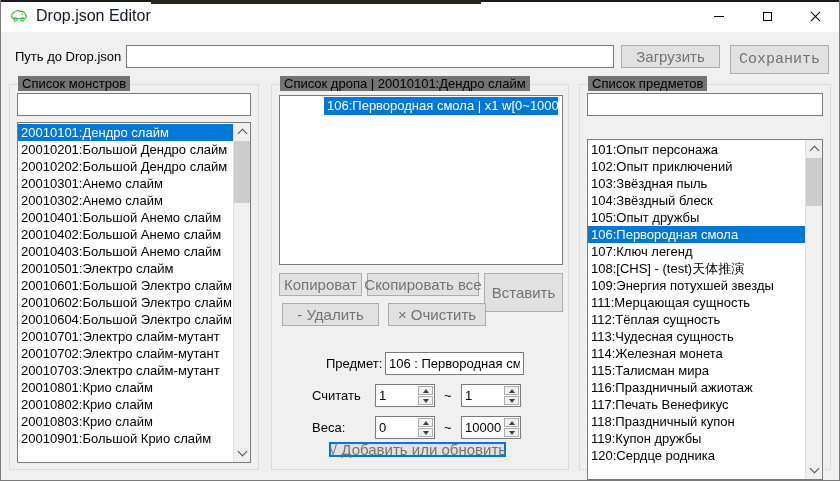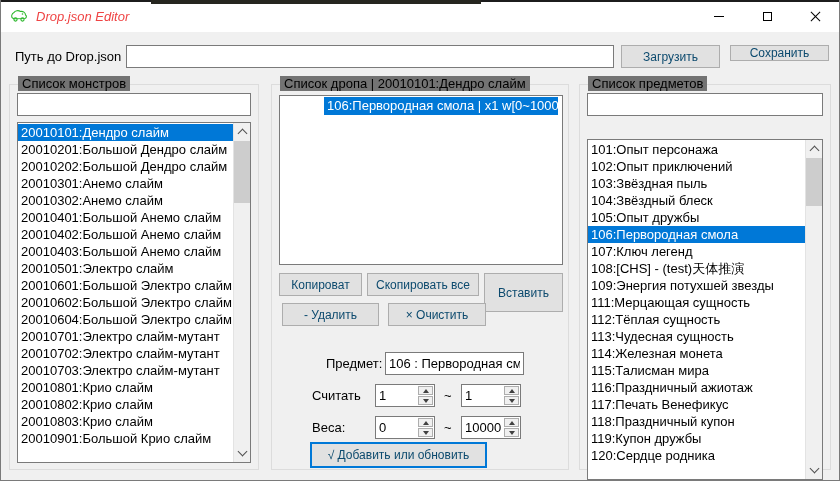--- a/index.html
+++ b/index.html
@@ -8,35 +8,35 @@
     position:relative; width:840px; height:481px; background:#f0f0f0;
     border:1px solid #7a7a7a; border-top:none; overflow:hidden;
   }
   .topstrip { position:absolute; left:0; top:0; width:840px; height:2px; background:#1c1c1c; z-index:10; }
   .topstrip2 { position:absolute; left:150px; top:0; width:330px; height:4px; background:#26261f; z-index:10; }
   .titlebar {
     position:absolute; left:0; top:0; width:100%; height:32px; background:#ffffff;
     display:flex; align-items:center;
   }
   .app-icon { margin-left:9px; width:18px; height:16px; flex:0 0 auto; }
-  .title-text { margin-left:8px; font-size:13px; color:#ef4444;font-style:italic; }
+  .title-text { margin-left:8px; font-size:16px; color:#0f172a; }
   .win-controls { position:absolute; right:0; top:0; height:32px; display:flex; }
   .win-btn { width:48px; height:32px; display:flex; align-items:center; justify-content:center; }
   .glyph-min { width:10px; height:1px; background:#000; }
   .glyph-max { width:9px; height:9px; border:1px solid #000; background:transparent; }
   .glyph-close { position:relative; width:11px; height:11px; }
   .glyph-close:before, .glyph-close:after {
     content:""; position:absolute; left:-1px; top:5px; width:13px; height:1px; background:#000;
   }
   .glyph-close:before { transform:rotate(45deg); }
   .glyph-close:after { transform:rotate(-45deg); }
 
   .label { position:absolute; font-size:13px; color:#000; white-space:nowrap; }
   .btn {
-    position:absolute; background:#e1e1e1; border:1px solid #adadad; font-size:12px; color:#0c4a6e;
+    position:absolute; background:#e1e1e1; border:1px solid #adadad; font-size:15px; color:#737373;
     display:flex; align-items:center; justify-content:center; white-space:nowrap;
   }
   .btn-default { border:2px solid #0078d7; }
 
   .groupbox { position:absolute; border:1px solid #dcdcdc; }
   .gb-title { position:absolute; top:-9px; left:8px; background:#737373; padding:0 4px; font-size:13px; white-space:nowrap; }
 
   .listbox { position:absolute; background:#fff; border:1px solid #7a7a7a; overflow:hidden; }
   .lb-inner { position:absolute; left:0; top:1px; right:17px; bottom:0; overflow:hidden; }
   .lb-inner.noscroll { right:4px;padding-left:44px; }
@@ -92,21 +92,21 @@
         </div>
       <div class="win-btn">
           <span class="glyph-close"></span>
         </div>
     </div>
   </div>
 
   <span class="label" style="left:14px; top:49px;">Путь до Drop.json</span>
   <input class="textbox-input" style="left: 125px; top: 45px; width: 488px; height: 23px;" value="">
   <div class="btn" style="left:620px; top:45px; width:99px; height:23px;">Загрузить</div>
-  <div class="btn" style="left:729px; top:45px; width:99px; height:16px;">Сохранить</div>
+  <div class="btn" style="left:729px; top:45px; width:99px; height:29px;font-family:Liberation Mono, monospace;">Сохранить</div>
 
   <div class="groupbox" style="left:8px; top:84px; width:250px; height:386px;">
     <span class="gb-title">Список монстров</span>
   </div>
   <input class="textbox-input" style="left: 16px; top: 93px; width: 234px; height: 23px;" value="">
   <div class="listbox" style="left:16px; top:122px; width:234px; height:341px;">
     <div class="lb-inner">
         <div class="lbitem sel">20010101:Дендро слайм</div>
         <div class="lbitem">20010201:Большой Дендро слайм</div>
         <div class="lbitem">20010202:Большой Дендро слайм</div>
@@ -198,21 +198,21 @@
     <div class="spin-btns">
       <div class="spin-btn">
           <span class="tri-up"></span>
         </div>
       <div class="spin-btn">
           <span class="tri-down"></span>
         </div>
     </div>
   </div>
 
-  <div class="btn btn-default" style="left:309px; top:442px; width:177px; height:26px;">√ Добавить или обновить</div>
+  <div class="btn btn-default" style="left:328px; top:442px; width:177px; height:15px;">√ Добавить или обновить</div>
 
   <div class="groupbox" style="left:578px; top:84px; width:252px; height:386px;">
     <span class="gb-title">Список предметов</span>
   </div>
   <input class="textbox-input" style="left: 586px; top: 93px; width: 236px; height: 23px;" value="">
   <div class="listbox" style="left:586px; top:122px; width:236px; height:341px;margin-top:17px;">
     <div class="lb-inner">
         <div class="lbitem">101:Опыт персонажа</div>
         <div class="lbitem">102:Опыт приключений</div>
         <div class="lbitem">103:Звёздная пыль</div>

